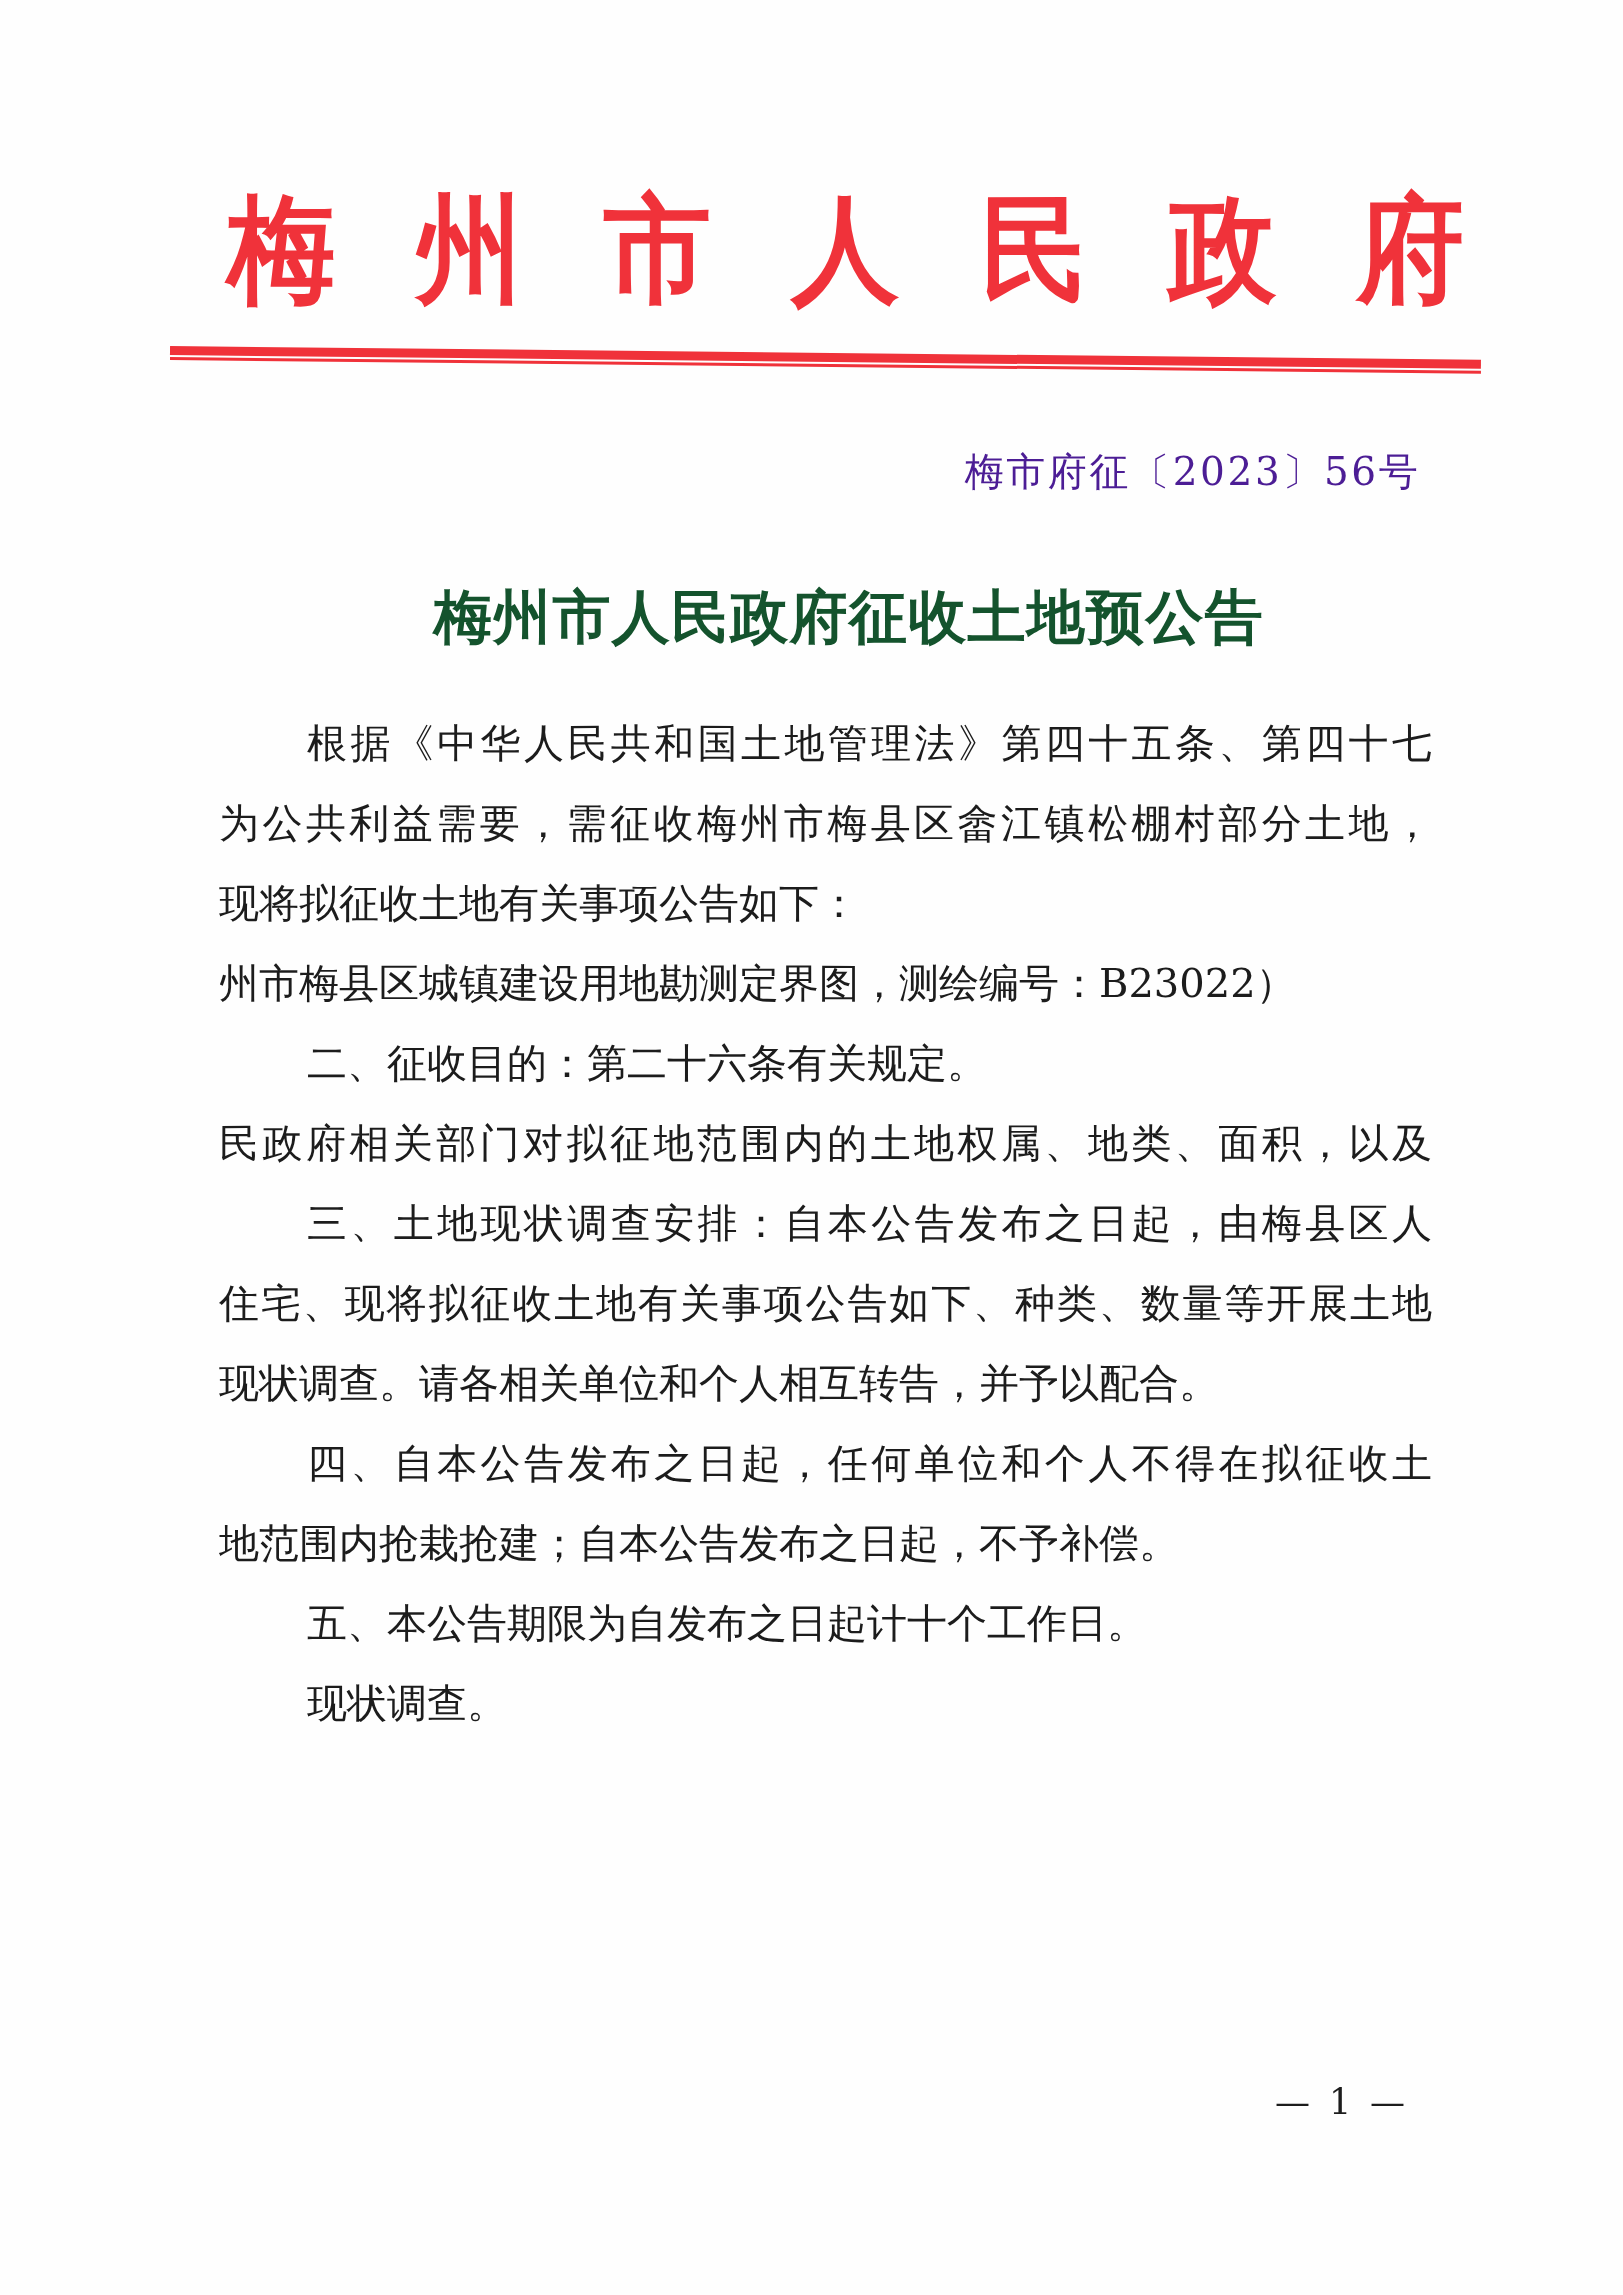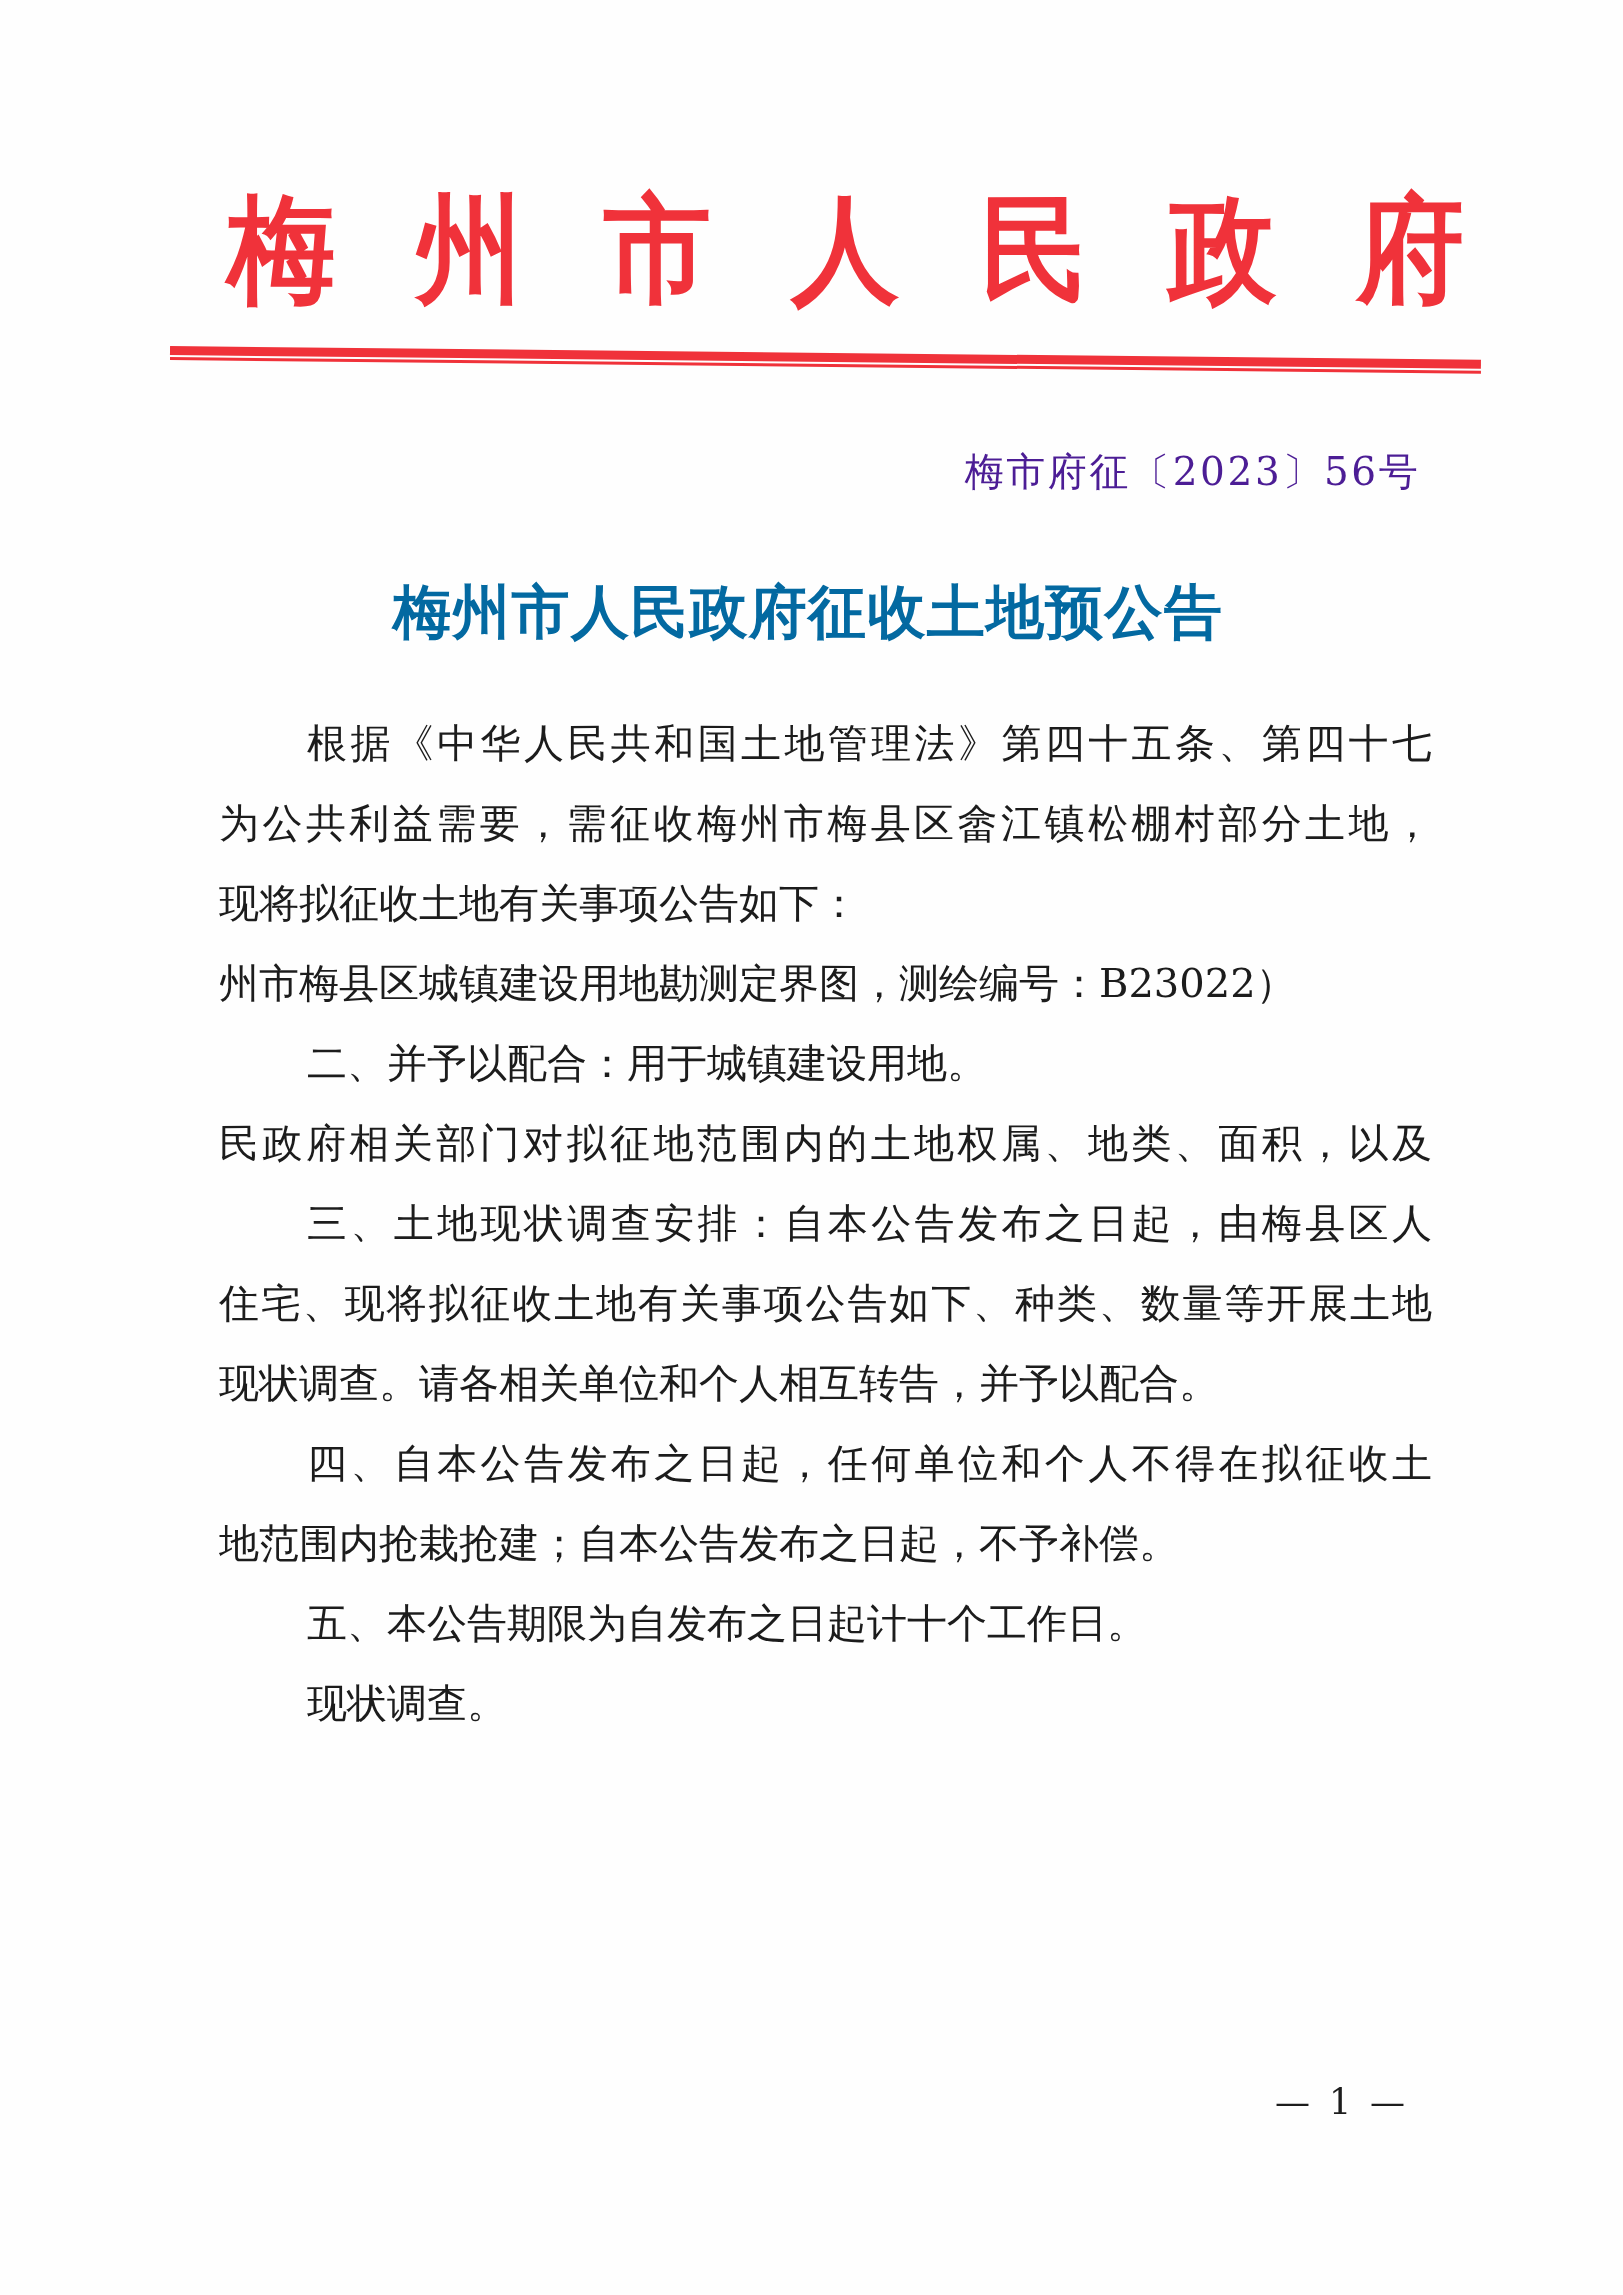--- a/index.html
+++ b/index.html
@@ -28,23 +28,23 @@
 
   .doc-number {
     position: absolute; left: 962px; top: 446px; width: 461px; height: 52px;
     font-family: "DejaVu Serif", "Liberation Serif", serif;
     font-size: 39px; line-height: 52px; color: #4c1d95;
     text-align: center; letter-spacing: 2.6px; white-space: nowrap;
   }
 
   .doc-title {
     position: absolute; left: 393px; top: 581px; width: 871px; height: 72px;
-    font-family: Liberation Mono, monospace;
-    font-size: 58px; font-weight: bold; line-height: 72px; color: #0369a1;
-    text-align: left; white-space: nowrap; letter-spacing: 1.3px;
+    font-family: Liberation Sans, sans-serif;
+    font-size: 58px; font-weight: bold; line-height: 72px; color: #14532d;
+    text-align: right; white-space: nowrap; letter-spacing: 1.3px;
   }
 
   .body { position: absolute; left: 219px; top: 703px; width: 1213px; }
   .line {
     display: block; width: 1213px; height: 80px; line-height: 80px;
     font-family: "DejaVu Serif", "Liberation Serif", serif;
     font-size: 40px; color: #1c1c1c; white-space: nowrap; overflow: visible;
   }
   .line.justify { text-align: justify; text-align-last: justify; }
   .line.indent { padding-left: 88px; width: 1125px; }
@@ -76,21 +76,21 @@
 
   <div class="doc-number">梅市府征〔2023〕56号</div>
 
   <div class="doc-title">梅州市人民政府征收土地预公告</div>
 
   <div class="body">
     <div class="line indent justify">根据《中华人民共和国土地管理法》第四十五条、第四十七</div>
     <div class="line justify">为公共利益需要，需征收梅州市梅县区畲江镇松棚村部分土地，</div>
     <div class="line">现将拟征收土地有关事项公告如下：</div>
     <div class="line">州市梅县区城镇建设用地勘测定界图，测绘编号：B23022）</div>
-    <div class="line indent">二、并予以配合：用于城镇建设用地。</div>
+    <div class="line indent">二、征收目的：第二十六条有关规定。</div>
     <div class="line justify">民政府相关部门对拟征地范围内的土地权属、地类、面积，以及</div>
     <div class="line indent justify">三、土地现状调查安排：自本公告发布之日起，由梅县区人</div>
     <div class="line justify">住宅、现将拟征收土地有关事项公告如下、种类、数量等开展土地</div>
     <div class="line">现状调查。请各相关单位和个人相互转告，并予以配合。</div>
     <div class="line indent justify">四、自本公告发布之日起，任何单位和个人不得在拟征收土</div>
     <div class="line">地范围内抢栽抢建；自本公告发布之日起，不予补偿。</div>
     <div class="line indent">五、本公告期限为自发布之日起计十个工作日。</div>
     <div class="line indent">现状调查。</div>
   </div>
 

